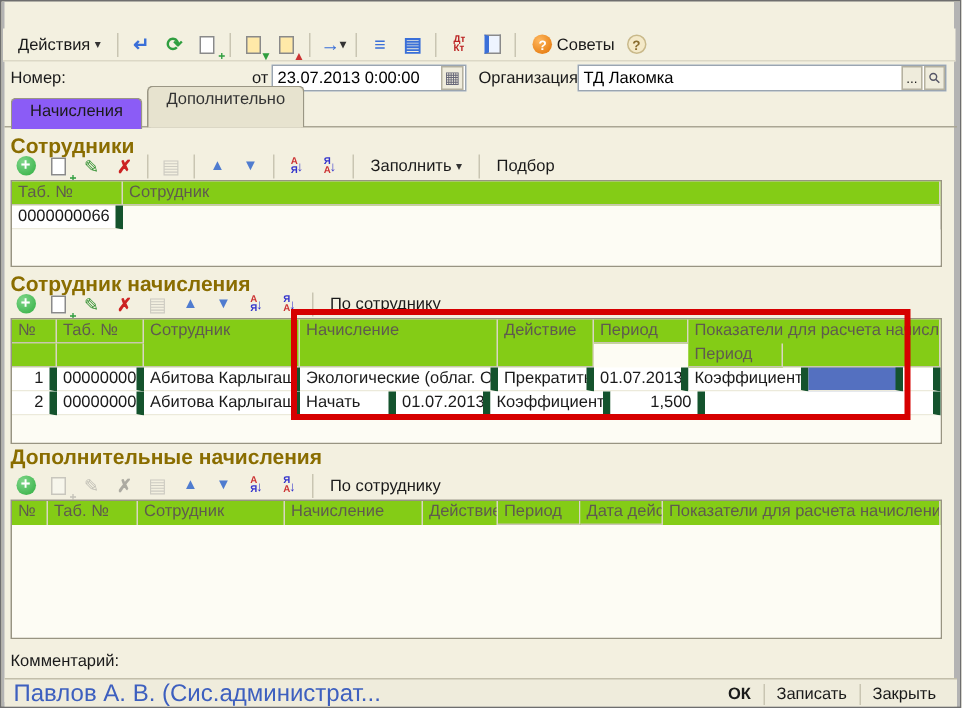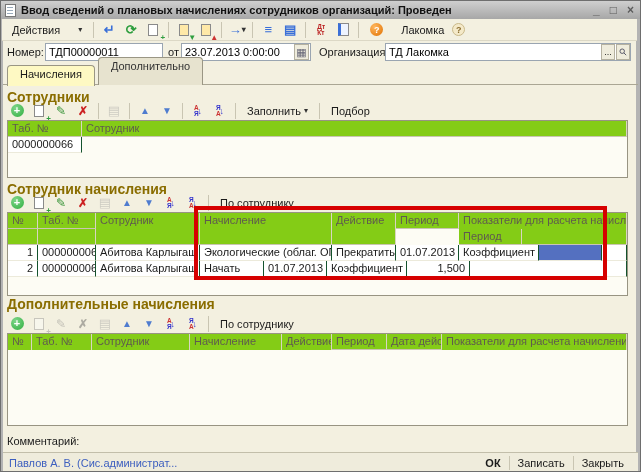--- a/index.html
+++ b/index.html
@@ -15,21 +15,21 @@
   .doc-ico { width:11px; height:13px; background:#fff; border:1px solid #777; margin-right:5px; position:relative; }
   .doc-ico::after { content:""; position:absolute; left:1px; top:2px; width:6px; height:1px; background:#9ab;
                     box-shadow:0 3px 0 #9ab, 0 6px 0 #9ab; }
   .title-text { font-weight:bold; font-size:11px; color:#111; flex:1; white-space:nowrap; overflow:hidden; }
   .win-ctl { display:flex; gap:10px; color:#5c5c5c; font-weight:bold; font-size:12px; padding-right:4px; }
   .win-ctl span { cursor:default; line-height:12px; }
 
   
   .toolbar { position:absolute; left:1px; top:18px; width:635px; height:22px; background:#f3f0e0;
              border-bottom:1px solid #dcd8c6; display:flex; align-items:center; padding:0 4px; gap:2px; }
-  .tbtn { display:inline-flex; align-items:center; gap:18px; padding:1px 5px; background:transparent; border:1px solid transparent; font-size:11px; }
+  .tbtn { display:inline-flex; align-items:center; gap:3px; padding:1px 5px; background:transparent; border:1px solid transparent; font-size:11px; }
   .caret { font-size:8px; color:#333; }
   .tsep { width:1px; height:16px; background:#c9c5b2; margin:0 3px; }
   .ibtn { width:20px; height:18px; display:inline-flex; align-items:center; justify-content:center; font-size:13px; position:relative; }
   .blue { color:#3a6fd8; font-weight:bold; }
   .green { color:#2f9e3f; font-weight:bold; }
   .pg { width:10px; height:12px; background:#fff; border:1px solid #8a8a8a; display:inline-block; position:relative; }
   .pg.y { background:#ffe9a8; }
   .ov { position:absolute; right:-2px; bottom:-3px; font-size:8px; font-weight:bold; line-height:8px; }
   .dtkt { display:flex; flex-direction:column; font-size:6.5px; font-weight:bold; color:#b22; line-height:6px; }
   .bookico { width:11px; height:13px; background:#eef4ff; border:1px solid #8a8a8a; border-left:3px solid #3a6fd8; display:inline-block; }
@@ -41,21 +41,21 @@
   .flabel { position:absolute; top:3px; font-size:11px; }
   .finput { position:absolute; top:0; height:18px; background:#fff; border:1px solid #9aa5b1; font-size:11px; padding:1px 3px;
             font-family:"Liberation Sans", sans-serif; }
   .fbtn { position:absolute; top:1px; height:16px; display:inline-flex; align-items:center; justify-content:center;
           background:#efecdc; border:1px solid #b5b1a0; font-size:9px; padding:0 2px; }
   .calico { font-size:11px; color:#667; line-height:10px; }
 
   
   .tabs { position:absolute; left:6px; top:63px; height:21px; display:flex; align-items:flex-end; z-index:2; }
   .tab { border:1px solid #9a9684; border-bottom:none; border-radius:4px 4px 0 0; padding:2px 12px 3px 12px; margin-right:3px; font-size:11px; }
-  .tab.active { background:#fef9c3; height:21px; position:relative; top:1px; }
+  .tab.active { background:#8b5cf6; height:21px; position:relative; top:1px; }
   .tab.inactive { background:#e7e3cf; height:28px; color:#333; }
   .panel-line { position:absolute; left:2px; top:83px; width:635px; border-top:1px solid #aaa694; }
 
   
   .section-title { position:absolute; left:6px; font-weight:bold; font-size:14px; color:#8a6d00; }
   .sec-toolbar { position:absolute; left:6px; height:19px; display:flex; align-items:center; gap:2px; }
   .sbtn { display:inline-flex; align-items:center; gap:3px; padding:1px 6px; font-size:11px; }
   .circle-add { width:13px; height:13px; border-radius:50%; background:radial-gradient(circle at 35% 30%, #7fd68a, #2fae3f); color:#fff; font-weight:bold; font-size:11px; line-height:11px; display:inline-flex; align-items:center; justify-content:center; }
   .pencil { color:#2f8f2f; font-size:12px; }
   .delx { color:#cc2222; font-weight:bold; font-size:12px; }
@@ -65,21 +65,21 @@
   .sortcol i { font-style:normal; }
   .ra { color:#c33; } .ba { color:#33c; }
   .sortarr { font-size:9px; color:#33c; margin-left:-1px; }
   .dis { opacity:.4; filter:grayscale(100%); }
 
   
   .tbl { position:absolute; left:6px; width:621px; background:#fdfcf4; border:1px solid #989482; }
   .trow { display:flex; height:16px; }
   .hcell { background:#84cc16; color:#5f5b4e; border-right:1px solid #d9d5c2; border-bottom:1px solid #c9c5b2;
            padding:1px 4px; font-size:11px; white-space:nowrap; overflow:hidden; }
-  .dcell { background:#fff; border-right:1px solid #14532d; border-bottom:1px solid #eceadb; padding:1px 4px;
+  .dcell { background:#fff; border-right:5px solid #14532d; border-bottom:1px solid #eceadb; padding:1px 4px;
            font-size:11px; white-space:nowrap; overflow:hidden; }
   .sel { background:#7b97d0; color:#fff; }
   .focused { background:#5470c0; }
   .num { text-align:right; }
 
   
   .c-etab { width:74px; } .c-ename { flex:1; }
   
   .c-no { width:30px; } .c-tab { width:58px; } .c-emp { width:104px; } .c-acc { width:132px; }
   .c-act { width:64px; } .c-per { width:63px; } .c-ind { width:80px; } .c-val { width:63px; } .c-rest { flex:1; }
@@ -90,42 +90,33 @@
 
   .empty-body { background:#fdfcf4; flex:1; }
 
   
   .comment-label { position:absolute; left:6px; top:434px; font-size:11px; }
   .comment-input { position:absolute; left:80px; top:431px; width:551px; height:17px; }
 
   
   .statusbar { position:absolute; left:2px; top:451px; width:635px; height:21px; background:#efecdc;
                border-top:1px solid #c2beaa; display:flex; align-items:center; padding:0 6px; }
-  .user-link { color:#3d5fbf; font-size:11px; white-space:nowrap; overflow:hidden; flex:1; }
+  .user-link { color:#3d5fbf; font-size:16px; white-space:nowrap; overflow:hidden; flex:1; }
   .sb-btn { padding:1px 8px; font-size:11px; }
   .sb-btn.ok { font-weight:bold; }
   .sb-sep { width:1px; height:14px; background:#c9c5b2; }
 
   
   .red-rect { position:absolute; left:193px; top:205px; width:413px; height:74px; border:4px solid #d60000; z-index:50; }
 </style>
 </head>
 <body>
 
 <div class="window">
 
-  <div class="titlebar">
-    <span class="doc-ico"></span>
-    <span class="title-text">Ввод сведений о плановых начислениях сотрудников организаций: Проведен</span>
-    <span class="win-ctl">
-      <span>_</span>
-      <span>□</span>
-      <span>×</span>
-    </span>
-  </div>
 
   <div class="toolbar">
     <span class="tbtn">
       <span>Действия</span>
       <span class="caret">▾</span>
     </span>
     <span class="tsep"></span>
     <span class="ibtn blue">↵</span>
     <span class="ibtn green">⟳</span>
     <span class="ibtn">
@@ -152,28 +143,27 @@
           <span>Дт</span>
           <span>Кт</span>
         </span>
       </span>
     <span class="ibtn">
         <span class="bookico"></span>
       </span>
     <span class="tsep"></span>
     <span class="tbtn">
       <span class="tipico">?</span>
-      <span>Лакомка</span>
+      <span>Советы</span>
     </span>
     <span class="helpico">?</span>
   </div>
 
   <div class="fields">
     <span class="flabel" style="left:6px">Номер:</span>
-    <input class="finput" style="left: 44px; width: 118px;" readonly="" value="ТДП00000011">
     <span class="flabel" style="left:167px">от</span>
     <input class="finput" style="left: 180px; width: 130px; padding-right: 18px;" readonly="" value="23.07.2013 0:00:00">
     <span class="fbtn" style="left:293px;width:15px">
         <span class="calico">▦</span>
       </span>
     <span class="flabel" style="left:318px">Организация:</span>
     <input class="finput" style="left: 384px; width: 246px; padding-right: 21px;" readonly="" value="ТД Лакомка">
     <span class="fbtn" style="left:600px;width:14px">...</span>
     <span class="fbtn" style="left:615px;width:14px">
       <svg width="10" height="10" viewBox="0 0 10 10">

